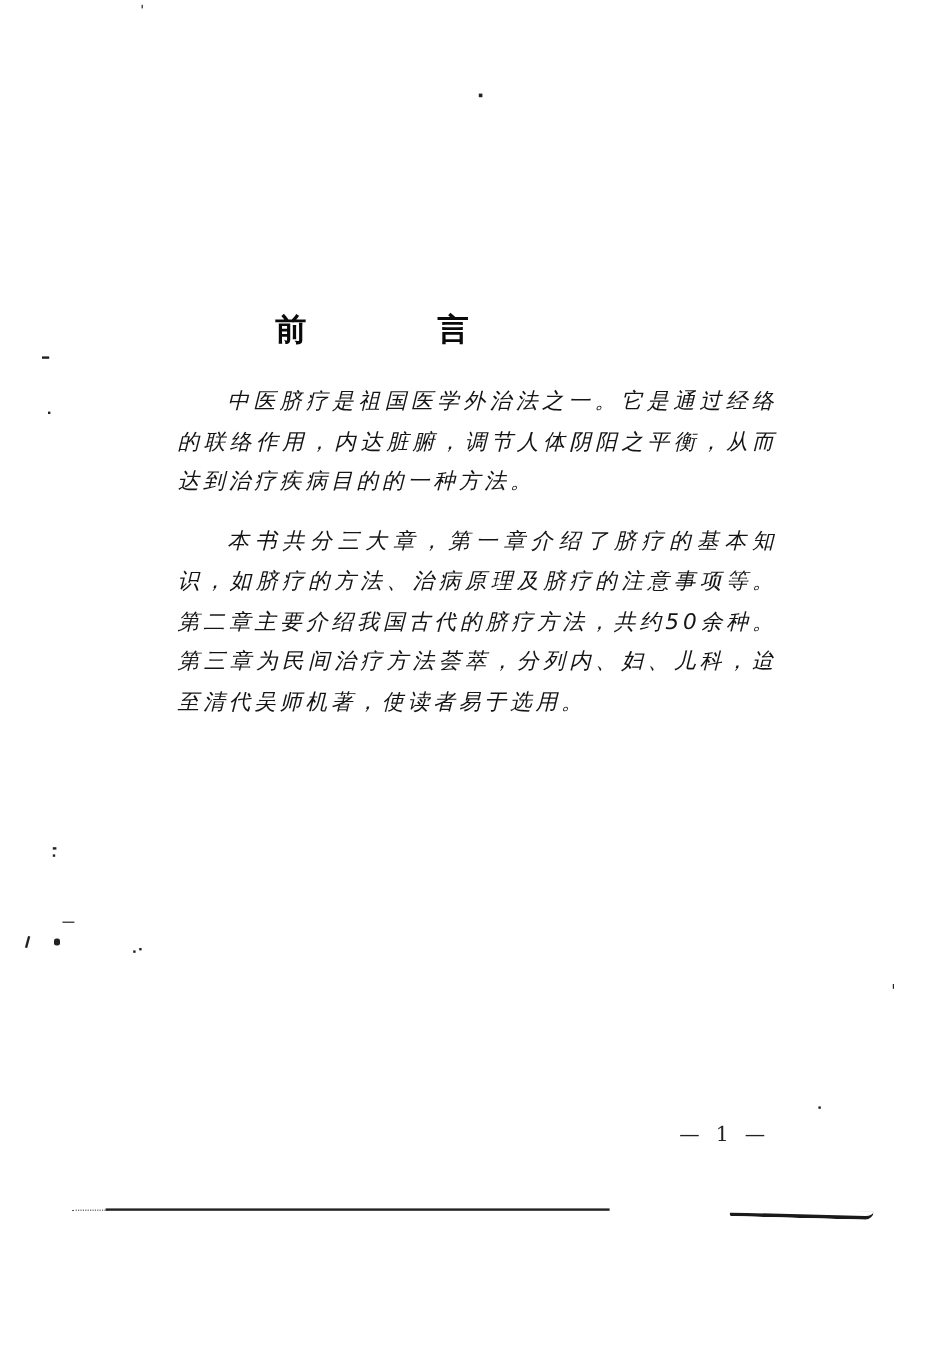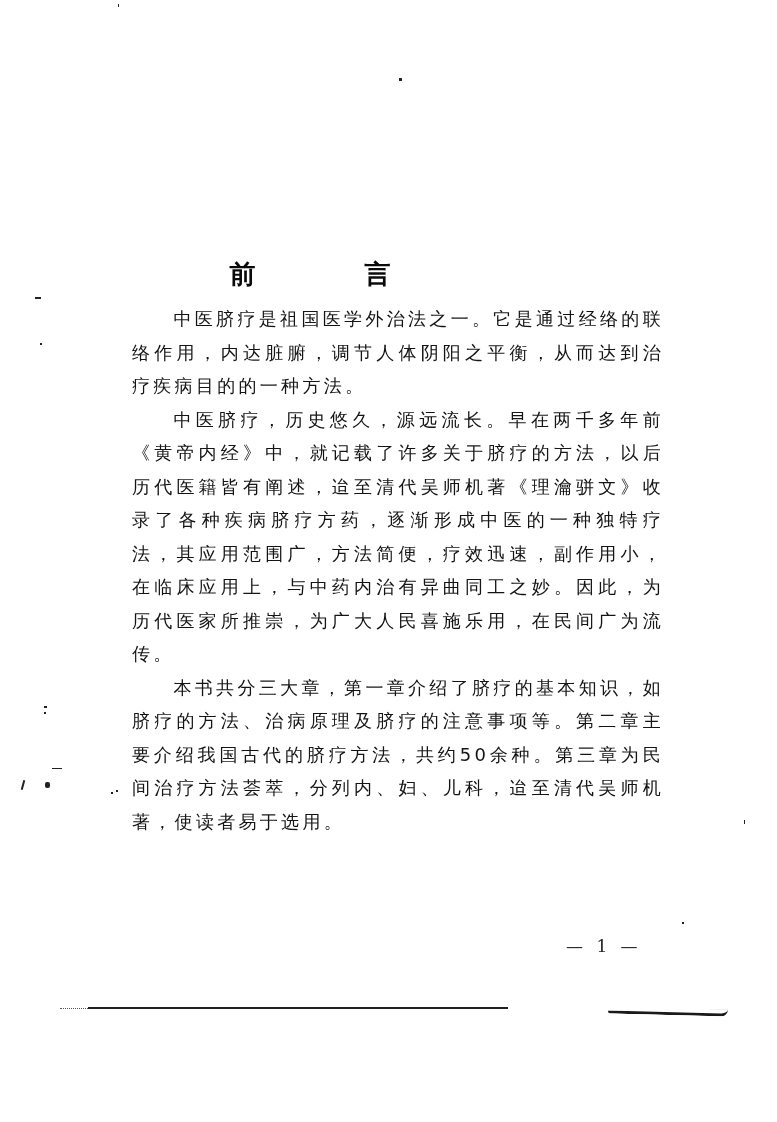--- a/index.html
+++ b/index.html
@@ -41,22 +41,23 @@
       left: 132px;
       width: 532px;
       font-family: "DejaVu Sans", "Liberation Sans", sans-serif;
       font-size: 18px;
       line-height: 33.5px;
       letter-spacing: 3.3px;
       text-align: justify;
       color: #141414;
     }
     .body-text p {
-      margin: 0;
+      margin: 16px;
       text-indent: 2.3em;
+      font-style: italic;
     }
     .page-number {
       position: absolute;
       top: 936px;
       left: 566px;
       font-family: "DejaVu Serif", "Liberation Serif", serif;
       font-size: 17px;
       color: #222;
       letter-spacing: 4px;
     }
@@ -106,21 +107,20 @@
   <div class="speck" style="left:111px;top:792px;width:2px;height:2px;"></div>
   <div class="speck" style="left:116px;top:790px;width:2px;height:2px;"></div>
   <div class="speck" style="left:744px;top:820px;width:1px;height:4px;"></div>
   <div class="speck" style="left:682px;top:922px;width:2px;height:2px;"></div>
   <div class="speck" style="left:118px;top:4px;width:1px;height:3px;"></div>
 
   <h1 class="title">前 言</h1>
 
   <div class="body-text">
     <p>中医脐疗是祖国医学外治法之一。它是通过经络的联络作用，内达脏腑，调节人体阴阳之平衡，从而达到治疗疾病目的的一种方法。</p>
-    <p>中医脐疗，历史悠久，源远流长。早在两千多年前《黄帝内经》中，就记载了许多关于脐疗的方法，以后历代医籍皆有阐述，迨至清代吴师机著《理瀹骈文》收录了各种疾病脐疗方药，逐渐形成中医的一种独特疗法，其应用范围广，方法简便，疗效迅速，副作用小，在临床应用上，与中药内治有异曲同工之妙。因此，为历代医家所推崇，为广大人民喜施乐用，在民间广为流传。</p>
     <p>本书共分三大章，第一章介绍了脐疗的基本知识，如脐疗的方法、治病原理及脐疗的注意事项等。第二章主要介绍我国古代的脐疗方法，共约50余种。第三章为民间治疗方法荟萃，分列内、妇、儿科，迨至清代吴师机著，使读者易于选用。</p>
   </div>
 
   <div class="page-number">— 1 —</div>
 
   <div class="rule-bottom-thin"></div>
   <div class="rule-bottom"></div>
   <div class="rule-fragment"></div>
 </div>
 

